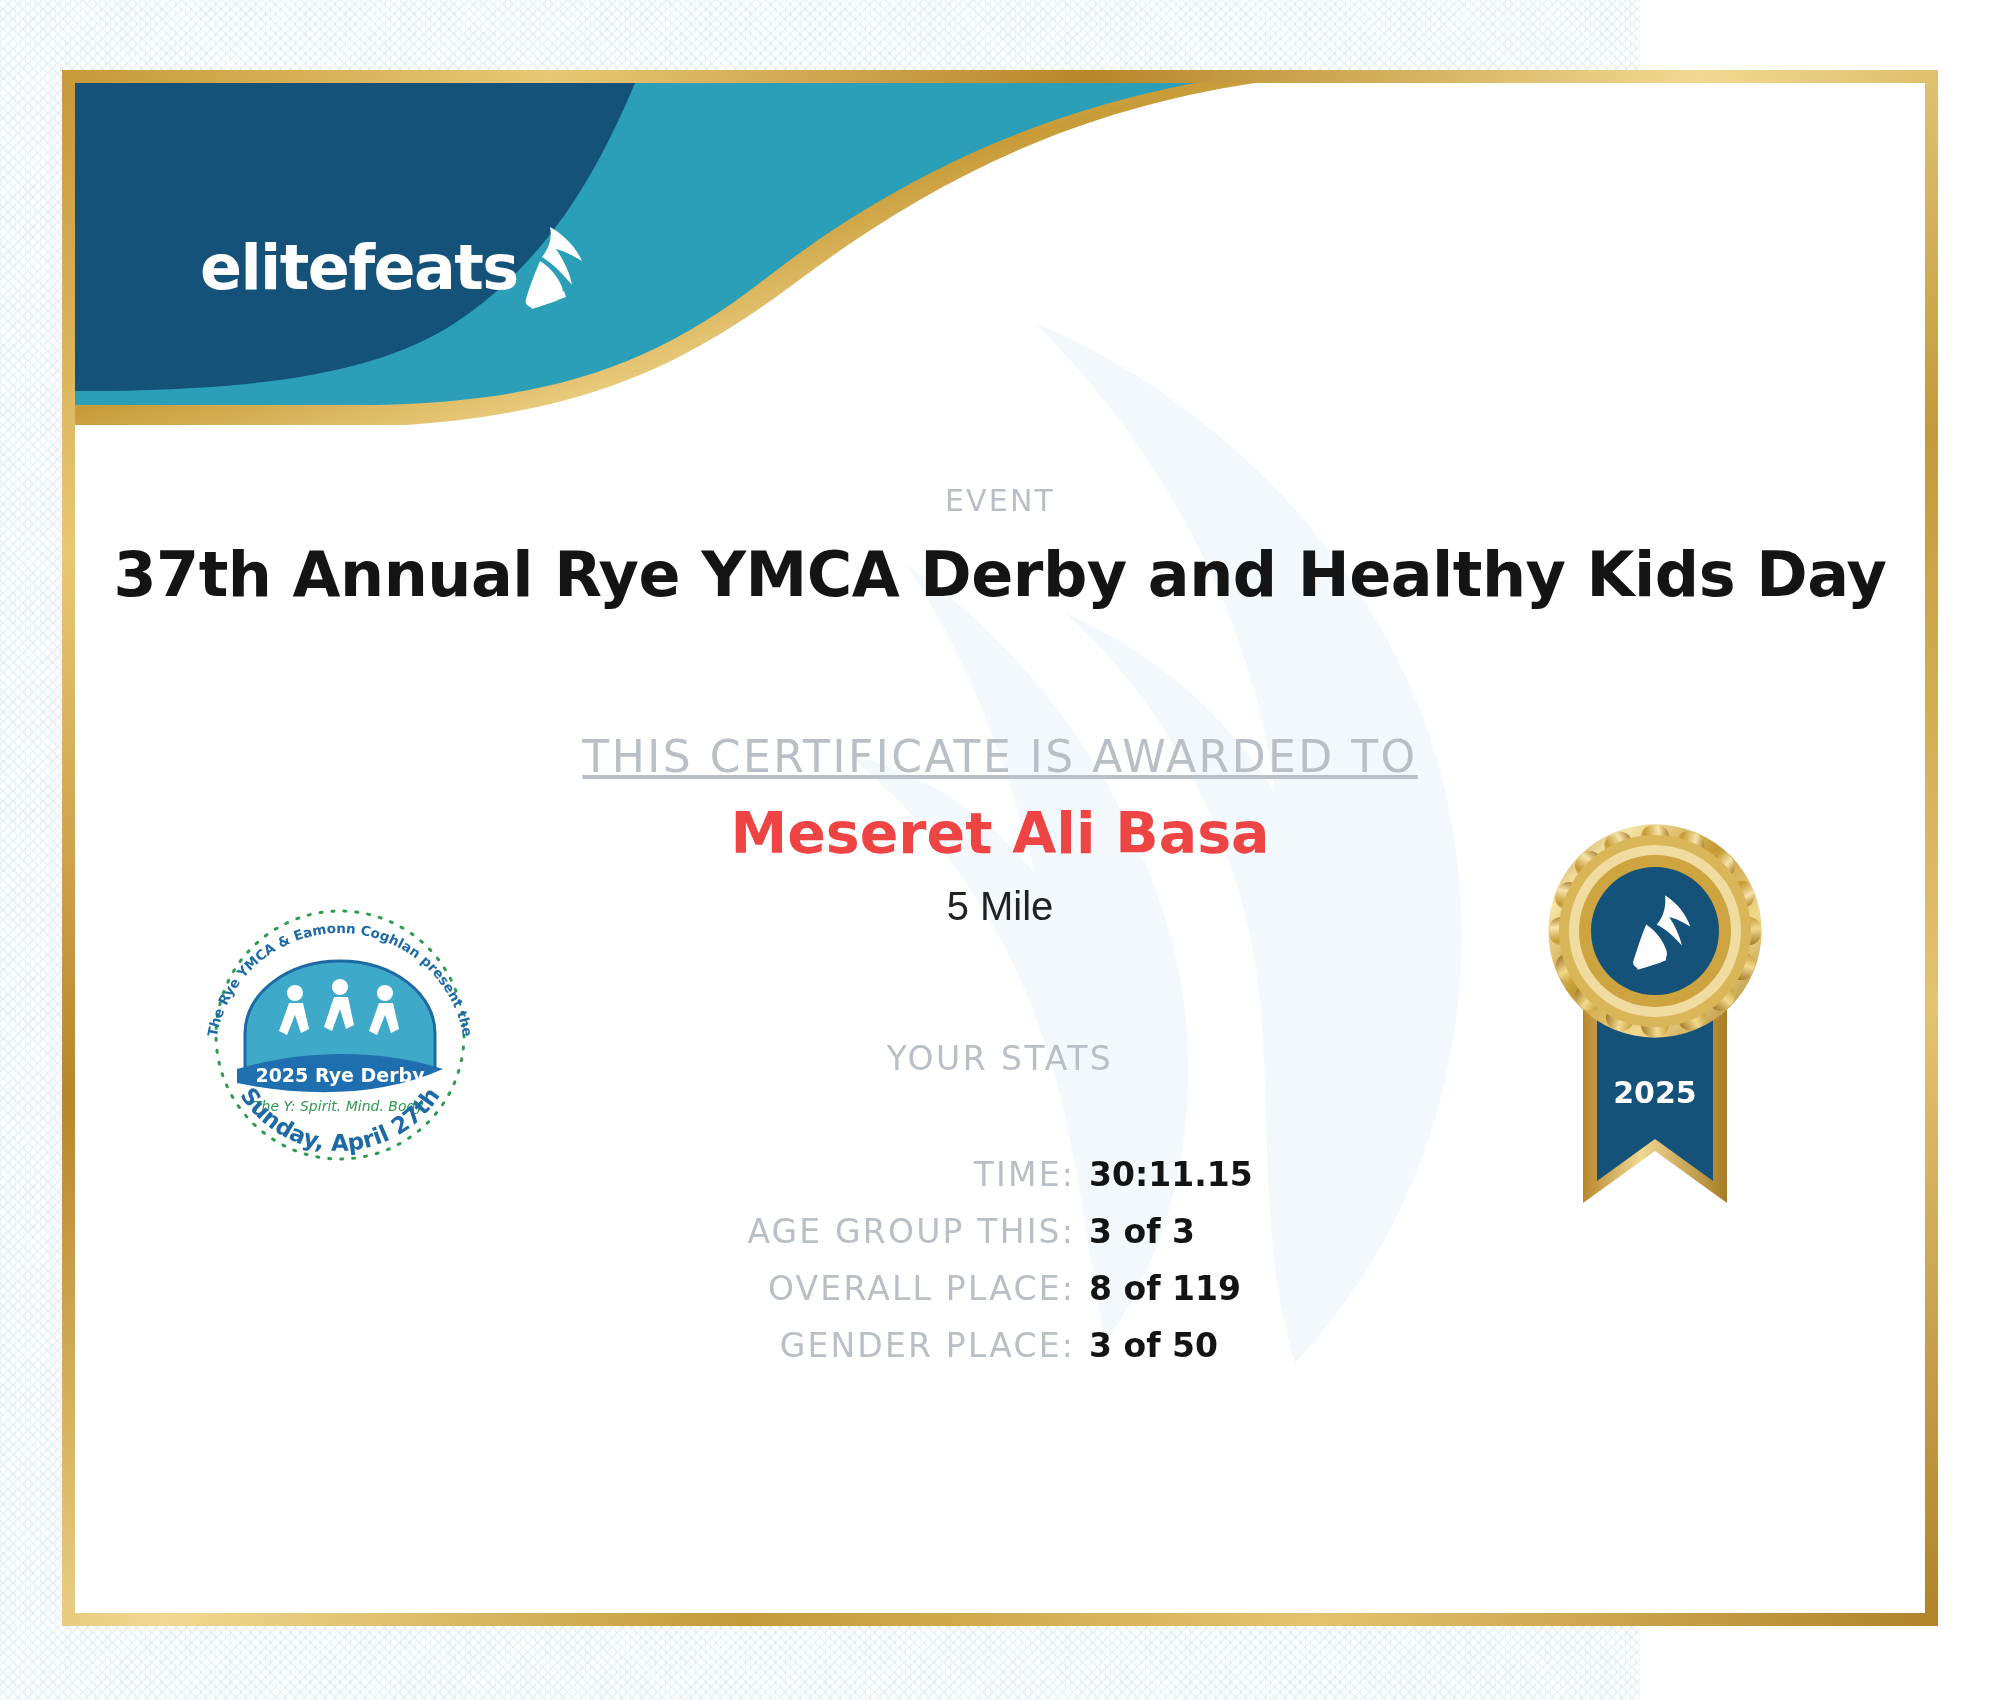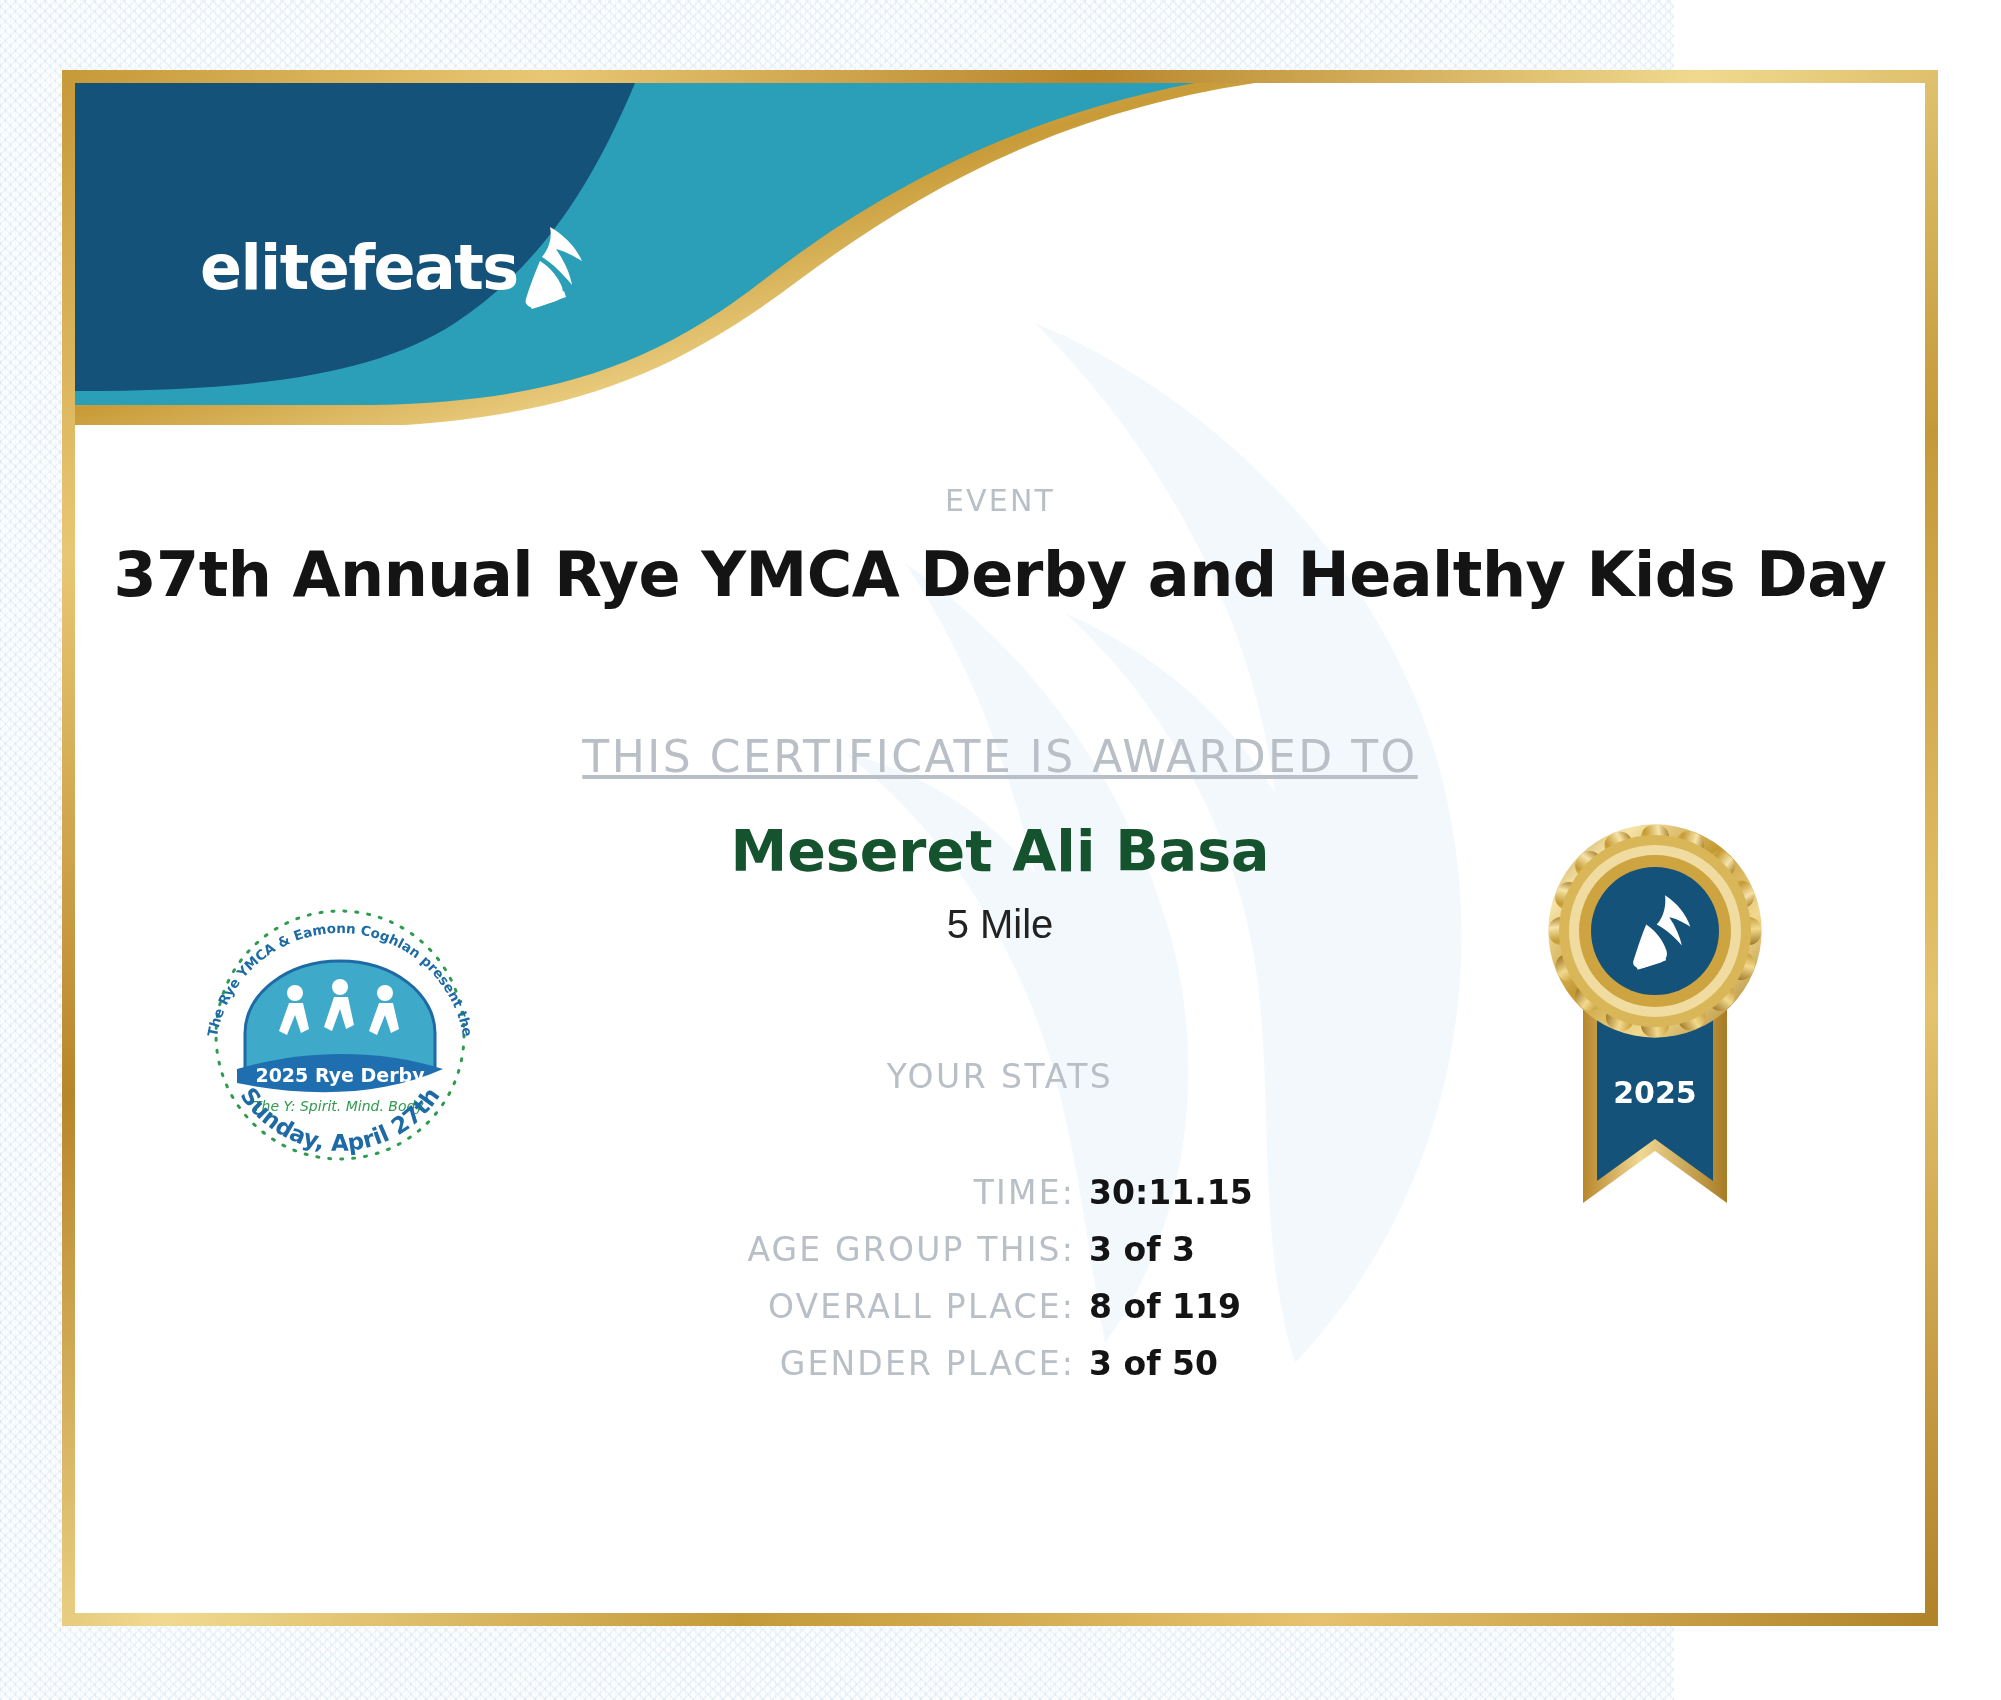--- a/index.html
+++ b/index.html
@@ -17,21 +17,20 @@
   
   .certificate-page {
     position: relative;
     width: 1640px;
     height: 1700px;
     background:
       repeating-linear-gradient(45deg, rgba(120,170,200,0.10) 0 2px, rgba(255,255,255,0) 2px 7px),
       repeating-linear-gradient(-45deg, rgba(120,170,200,0.10) 0 2px, rgba(255,255,255,0) 2px 7px),
       repeating-linear-gradient(90deg, rgba(140,180,205,0.07) 0 1px, rgba(255,255,255,0) 1px 5px),
       #fdfeff;
-    padding-left: 34px;
   }
 
   
   .gold-frame {
     position: absolute;
     left: 62px;
     top: 70px;
     width: 1876px;
     height: 1556px;
     box-sizing: border-box;
@@ -101,25 +100,25 @@
     color: #141414;
     letter-spacing: -0.5px;
   }
   .awarded-label {
     margin-top: 120px;
     font-size: 44px;
     letter-spacing: 2.5px;
     text-decoration: underline;
   }
   .recipient-name {
-    margin-top: 36px;
+    margin-top: 18px;
     font-family: "DejaVu Sans", sans-serif;
     font-weight: bold;
     font-size: 57px;
-    color: #14532d;
+    color: #ef4444;
   }
   .distance {
     margin-top: 18px;
     font-family: "Liberation Sans", sans-serif;
     font-size: 40px;
     color: #222222;
   }
   .stats-label {
     margin-top: 110px;
     font-size: 33px;

